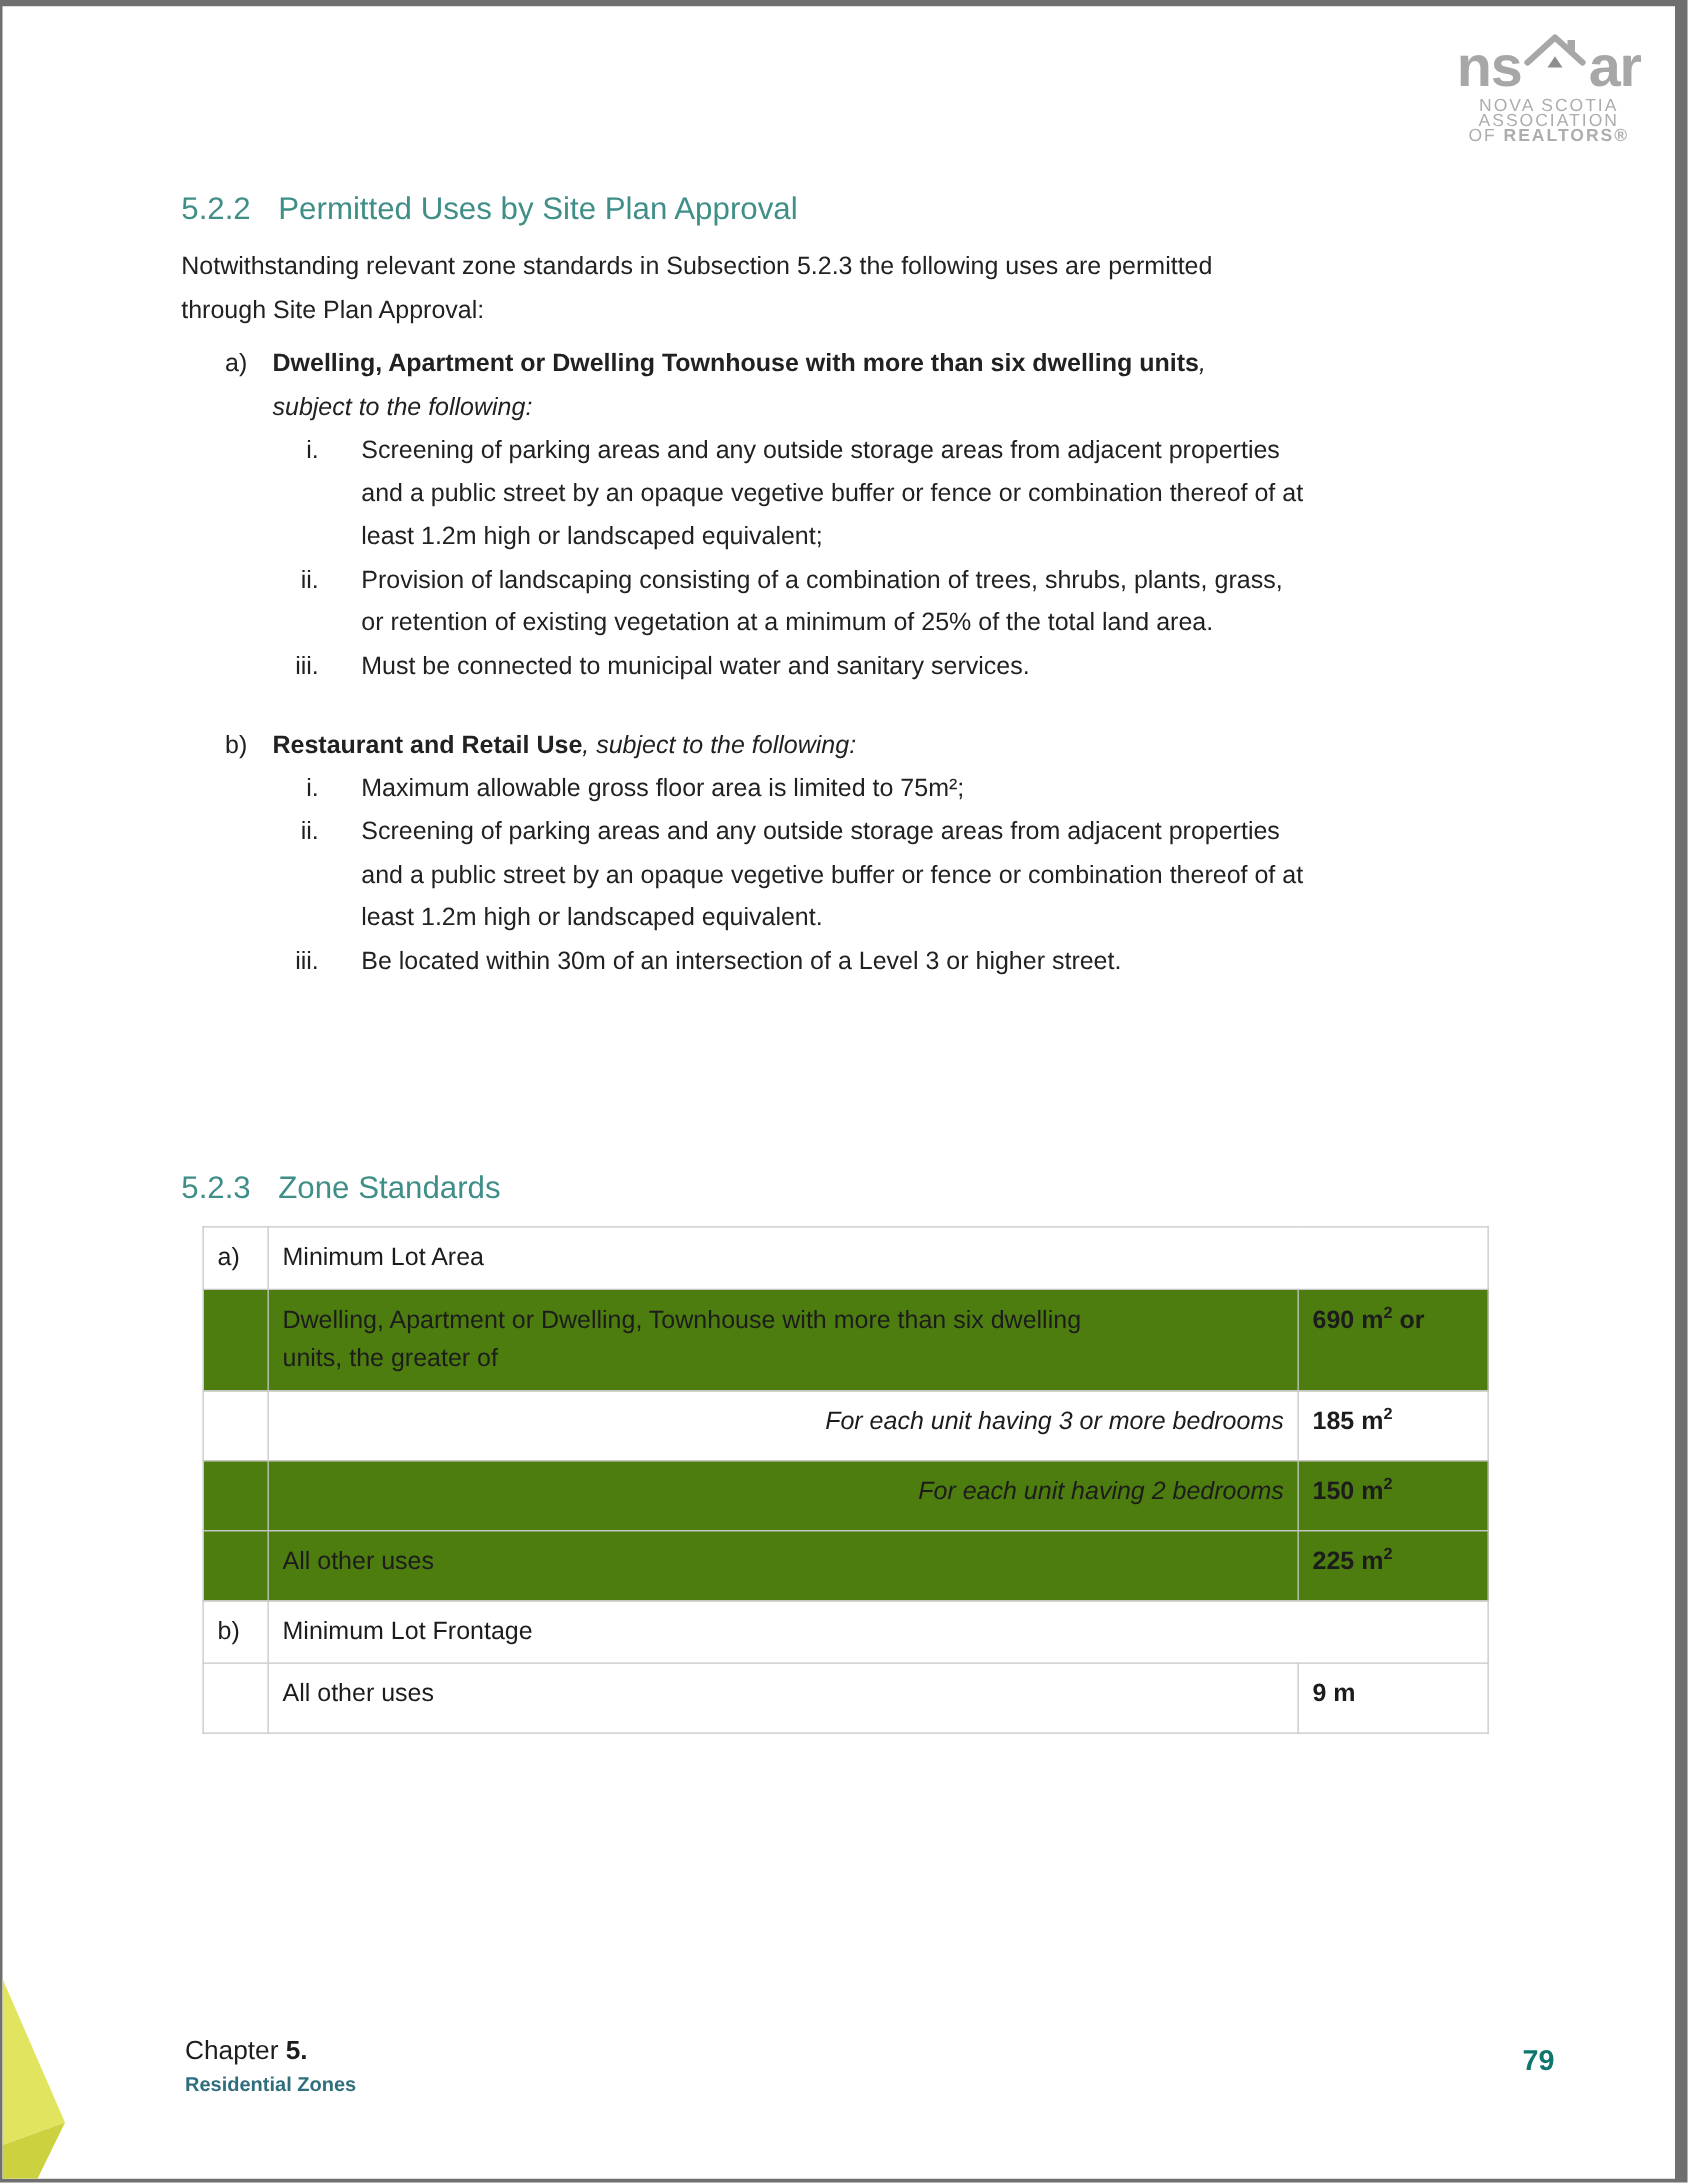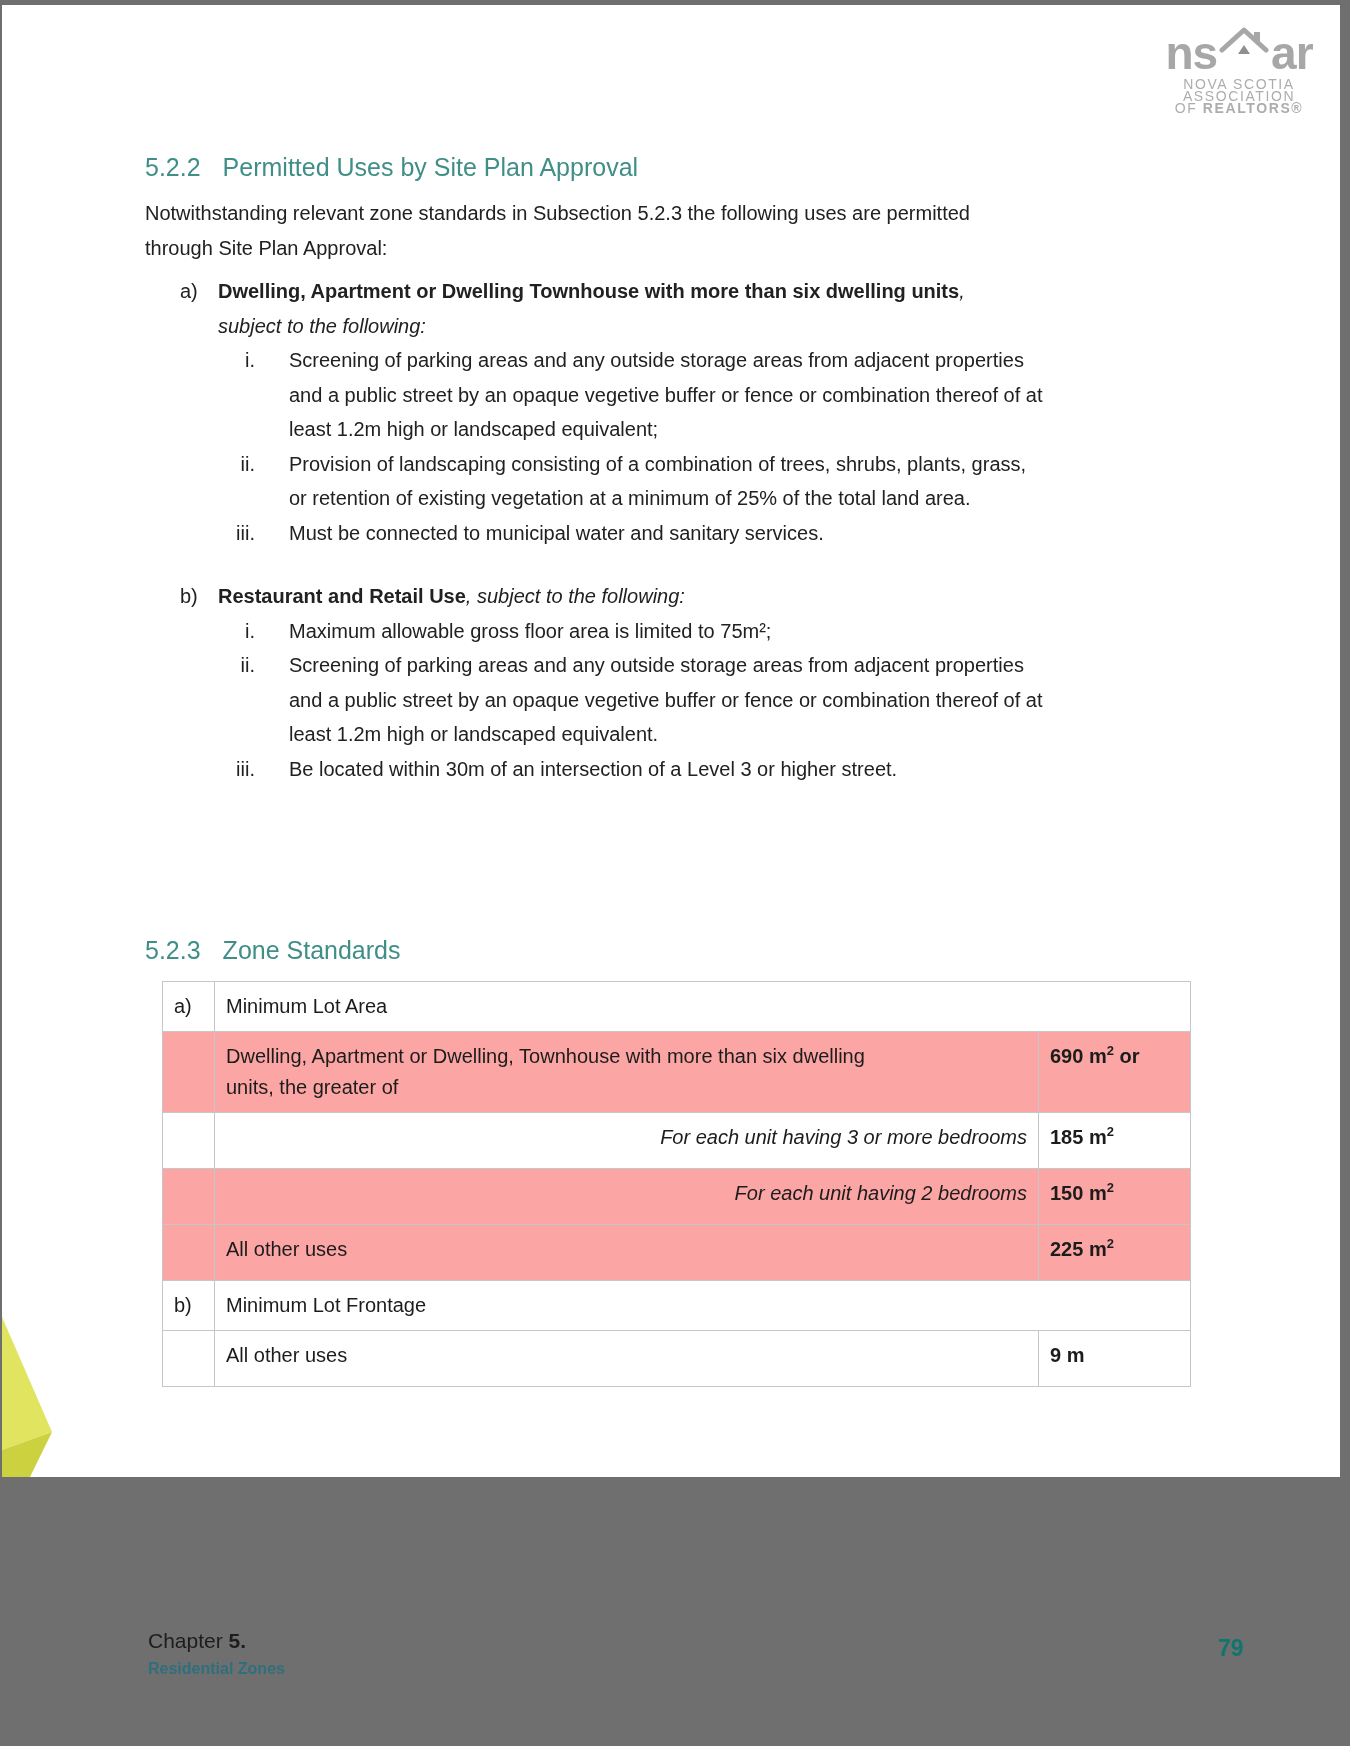--- a/index.html
+++ b/index.html
@@ -5,21 +5,21 @@
   html,body{margin:0;padding:0;}
   body{
     width:1350px;height:1746px;
     background:#6f6f6f;
     font-family:"Liberation Sans", sans-serif;
     overflow:hidden;
   }
   .page{
     position:relative;
     margin:5px 10px 3px 2px;
-    width:1338px;height:1472px;
+    width:1338px;height:1738px;
     background:#ffffff;
     box-sizing:border-box;
   }
   
   .logo{
     position:absolute;top:20px;right:16px;width:170px;
     text-align:center;color:#a7a7a7;
   }
   .logo-word{
     display:flex;align-items:flex-end;justify-content:center;
@@ -58,21 +58,21 @@
     border-collapse:collapse;margin-top:15px;margin-left:17px;
     width:1028px;table-layout:fixed;font-size:20px;color:#1c1c1c;
   }
   .zs-table td{
     border:1px solid #c6c6c6;vertical-align:top;
     padding:9px 11px;line-height:31px;box-sizing:border-box;
   }
   .zs-table col.c-letter{width:52px;}
   .zs-table col.c-label{width:824px;}
   .zs-table col.c-value{width:152px;}
-  tr.shaded td{background:#fca5a5;}
+  tr.shaded td{background:#4d7c0f;}
   td.t-value{font-weight:700;}
   td.t-label.it{font-style:italic;text-align:right;}
   td.t-label .wrapbox{display:inline-block;width:640px;}
   .r-section{height:50px;}
   .r-tall{height:70px;}
   .r-mid{height:56px;}
   sup{font-size:13px;line-height:0;}
   
   .footer-left{position:absolute;left:100px;top:1622px;line-height:28px;margin-left:46px;}
   .chapter-line{font-size:21px;color:#1d1d1d;}

